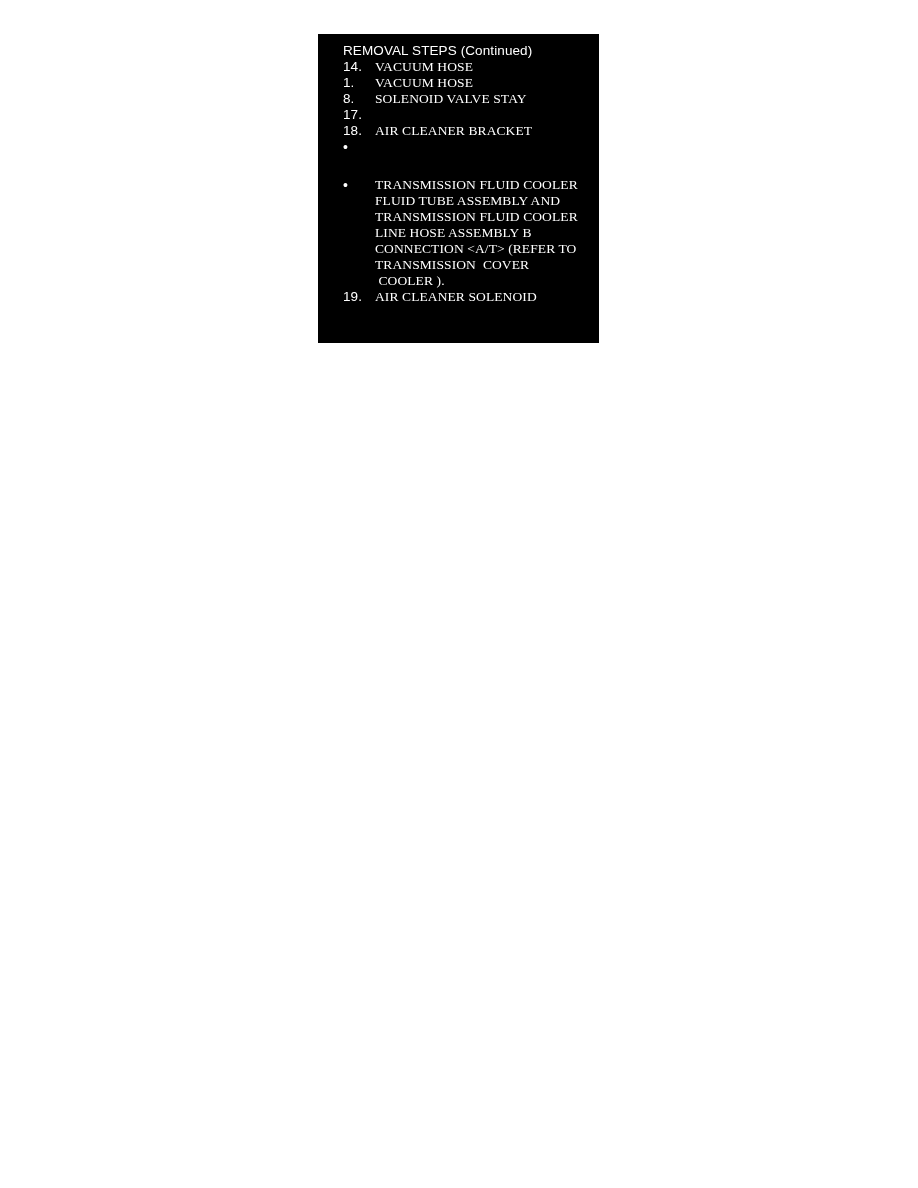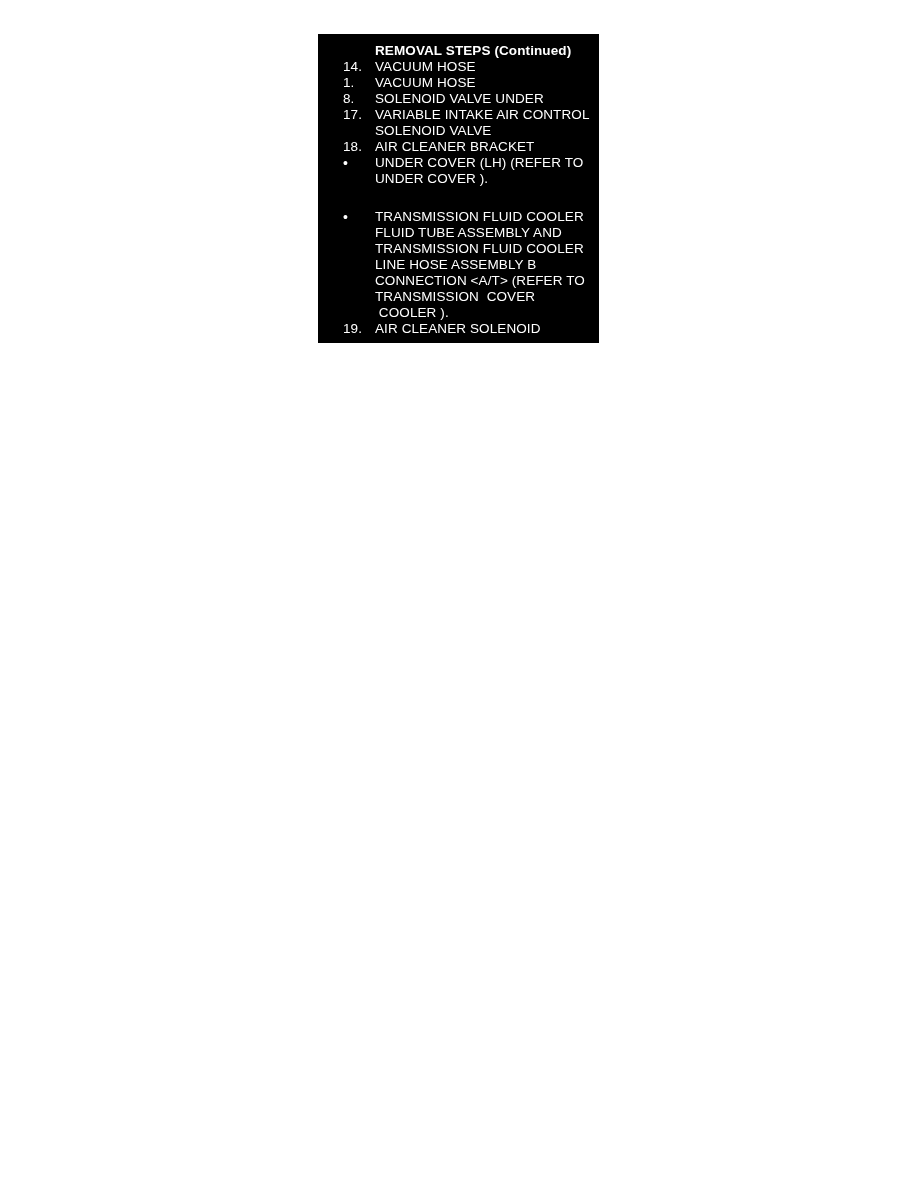--- a/index.html
+++ b/index.html
@@ -20,41 +20,41 @@
     top: 34px;
     width: 281px;
     height: 309px;
     box-sizing: border-box;
     padding: 9px 0 0 25px;
     font-size: 13.5px;
     line-height: 16px;
     letter-spacing: 0.1px;
   }
   .panel-title {
-    font-weight: bold;
-    margin-left: 32px;
+    font-weight: normal;
     white-space: pre;
   }
   .row {
     display: flex;
     align-items: flex-start;
   }
   .row.gap-before {
     margin-top: 22px;
   }
   .marker {
     flex: 0 0 32px;
     width: 32px;
     white-space: pre;
   }
   .marker.bullet {
     font-size: 14px;
   }
   .lines {
     flex: 1 1 auto;
+    font-family: Liberation Serif, serif;
   }
   .line {
     white-space: pre;
   }
 </style>
 </head>
 <body style="background: rgb(255, 255, 255);">
 
 <div class="page">
   <div class="panel" style="background: rgb(0, 0, 0); color: rgb(255, 255, 255);">
@@ -68,42 +68,34 @@
         </div>
         <div class="row">
           <span class="marker">1.</span>
           <div class="lines">
             <div class="line">VACUUM HOSE</div>
           </div>
         </div>
         <div class="row">
           <span class="marker">8.</span>
           <div class="lines">
-            <div class="line">SOLENOID VALVE UNDER</div>
+            <div class="line">SOLENOID VALVE STAY</div>
           </div>
         </div>
         <div class="row">
           <span class="marker">17.</span>
-          <div class="lines">
-            <div class="line">VARIABLE INTAKE AIR CONTROL</div>
-            <div class="line">SOLENOID VALVE</div>
-          </div>
         </div>
         <div class="row">
           <span class="marker">18.</span>
           <div class="lines">
             <div class="line">AIR CLEANER BRACKET</div>
           </div>
         </div>
         <div class="row">
           <span class="marker bullet">•</span>
-          <div class="lines">
-            <div class="line">UNDER COVER (LH) (REFER TO</div>
-            <div class="line">UNDER COVER ).</div>
-          </div>
         </div>
         <div class="row gap-before">
           <span class="marker bullet">•</span>
           <div class="lines">
             <div class="line">TRANSMISSION FLUID COOLER</div>
             <div class="line">FLUID TUBE ASSEMBLY AND</div>
             <div class="line">TRANSMISSION FLUID COOLER</div>
             <div class="line">LINE HOSE ASSEMBLY B</div>
             <div class="line">CONNECTION &lt;A/T&gt; (REFER TO</div>
             <div class="line">TRANSMISSION  COVER</div>

